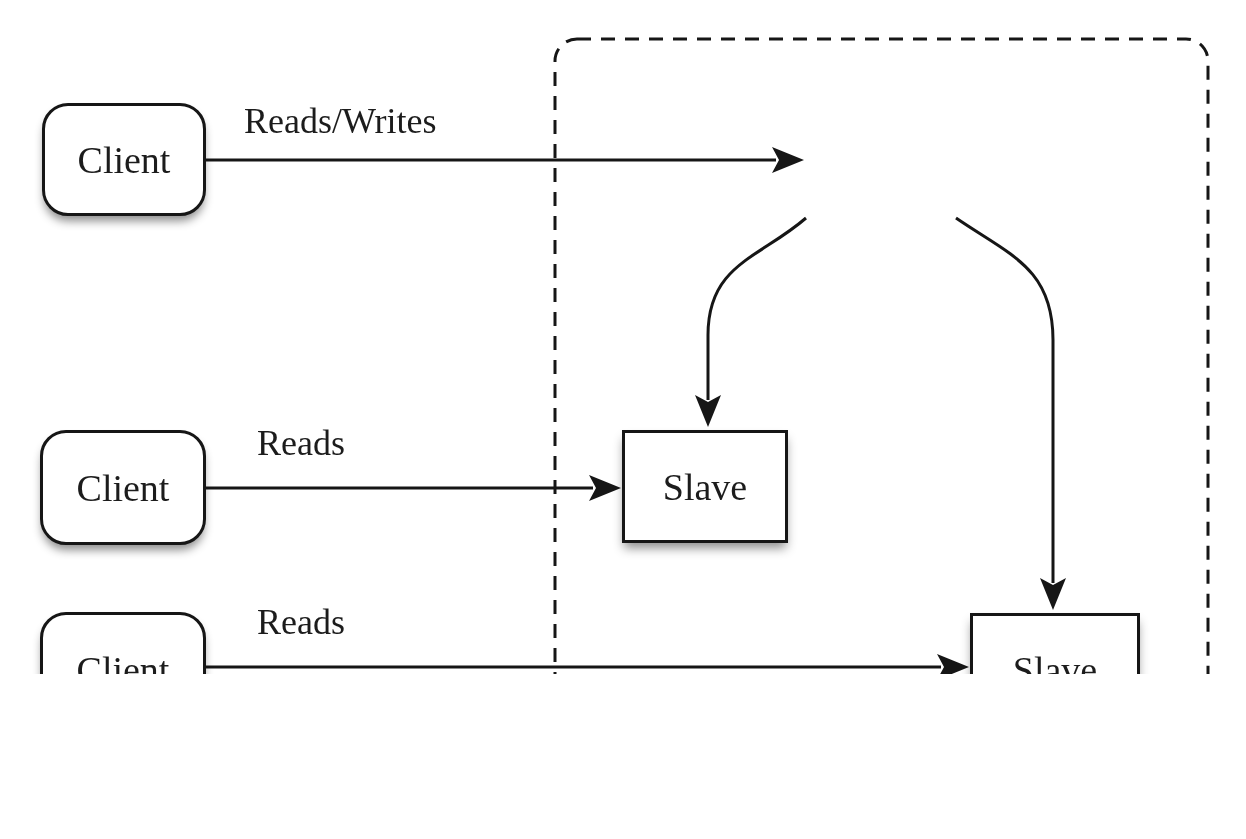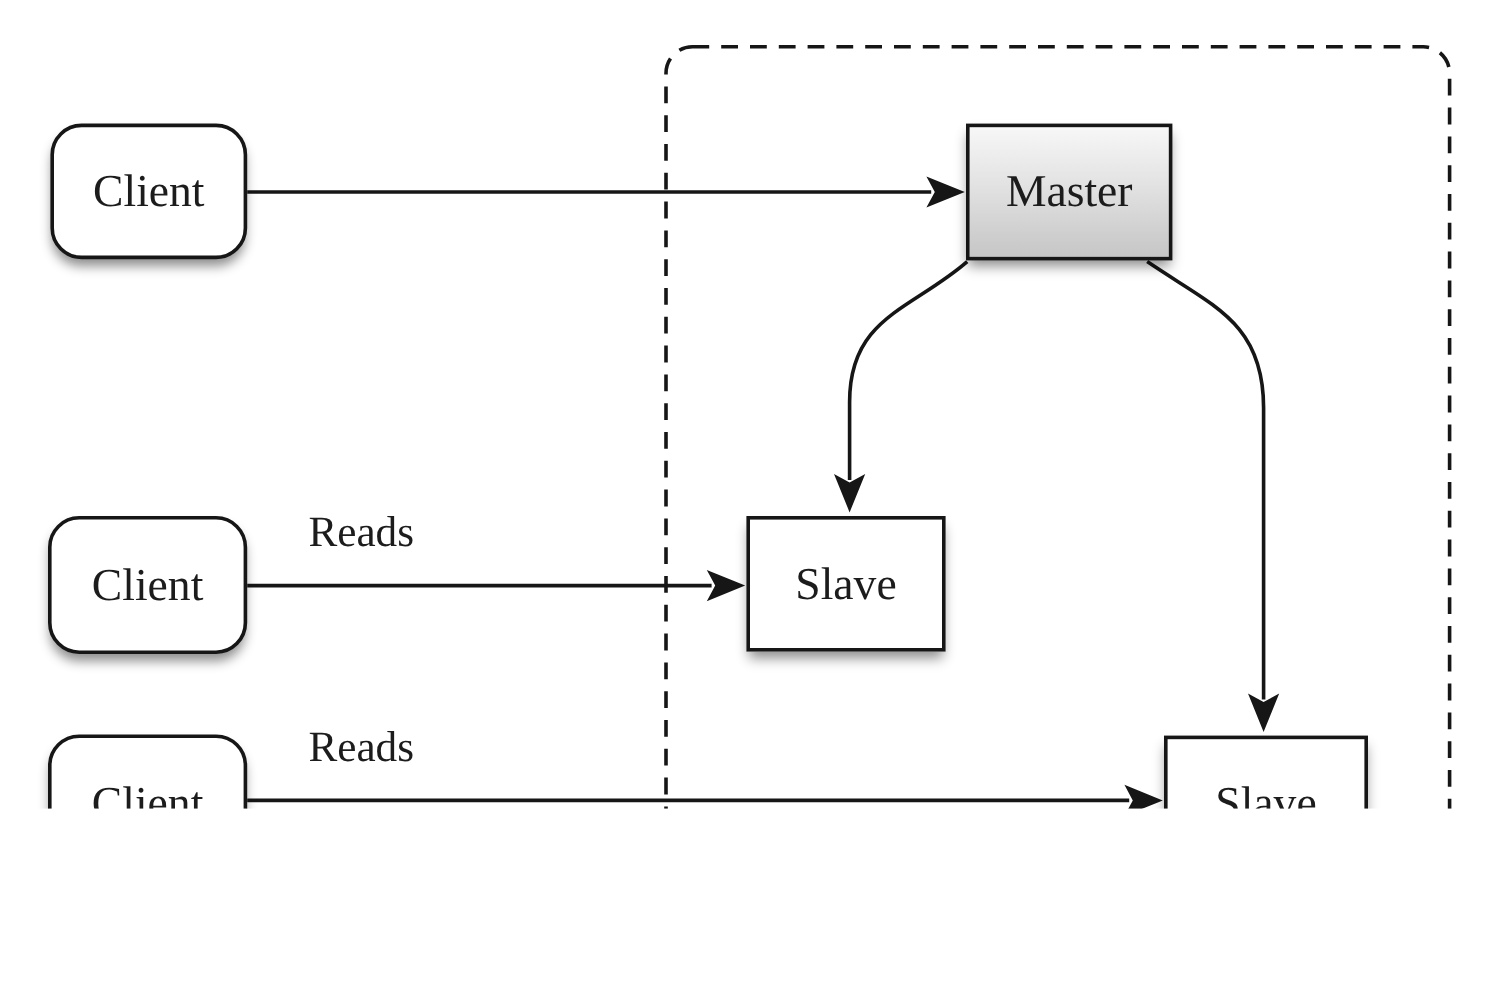--- a/index.html
+++ b/index.html
@@ -88,31 +88,29 @@
   </div>
 
   <div class="node rounded" style="left:40px; top:430px; width:166px; height:115px;">
     <span>Client</span>
   </div>
 
   <div class="node rounded" style="left:40px; top:612px; width:166px; height:115px;">
     <span>Client</span>
   </div>
 
-  <div class="node master" style="left:805px; top:103px; width:172px; height:114px;">
-    <span>Master</span>
-  </div>
 
   <div class="node" style="left:622px; top:430px; width:166px; height:113px;">
     <span>Slave</span>
   </div>
 
   <div class="node" style="left:970px; top:613px; width:170px; height:114px;">
     <span>Slave</span>
   </div>
 
+  <div class="edge-label" style="left:244px; top:102px;">Reads/Writes</div>
 
   <div class="edge-label" style="left:257px; top:424px;">Reads</div>
 
   <div class="edge-label" style="left:257px; top:603px;">Reads</div>
 
 
 </div>
 
 </body></html>

